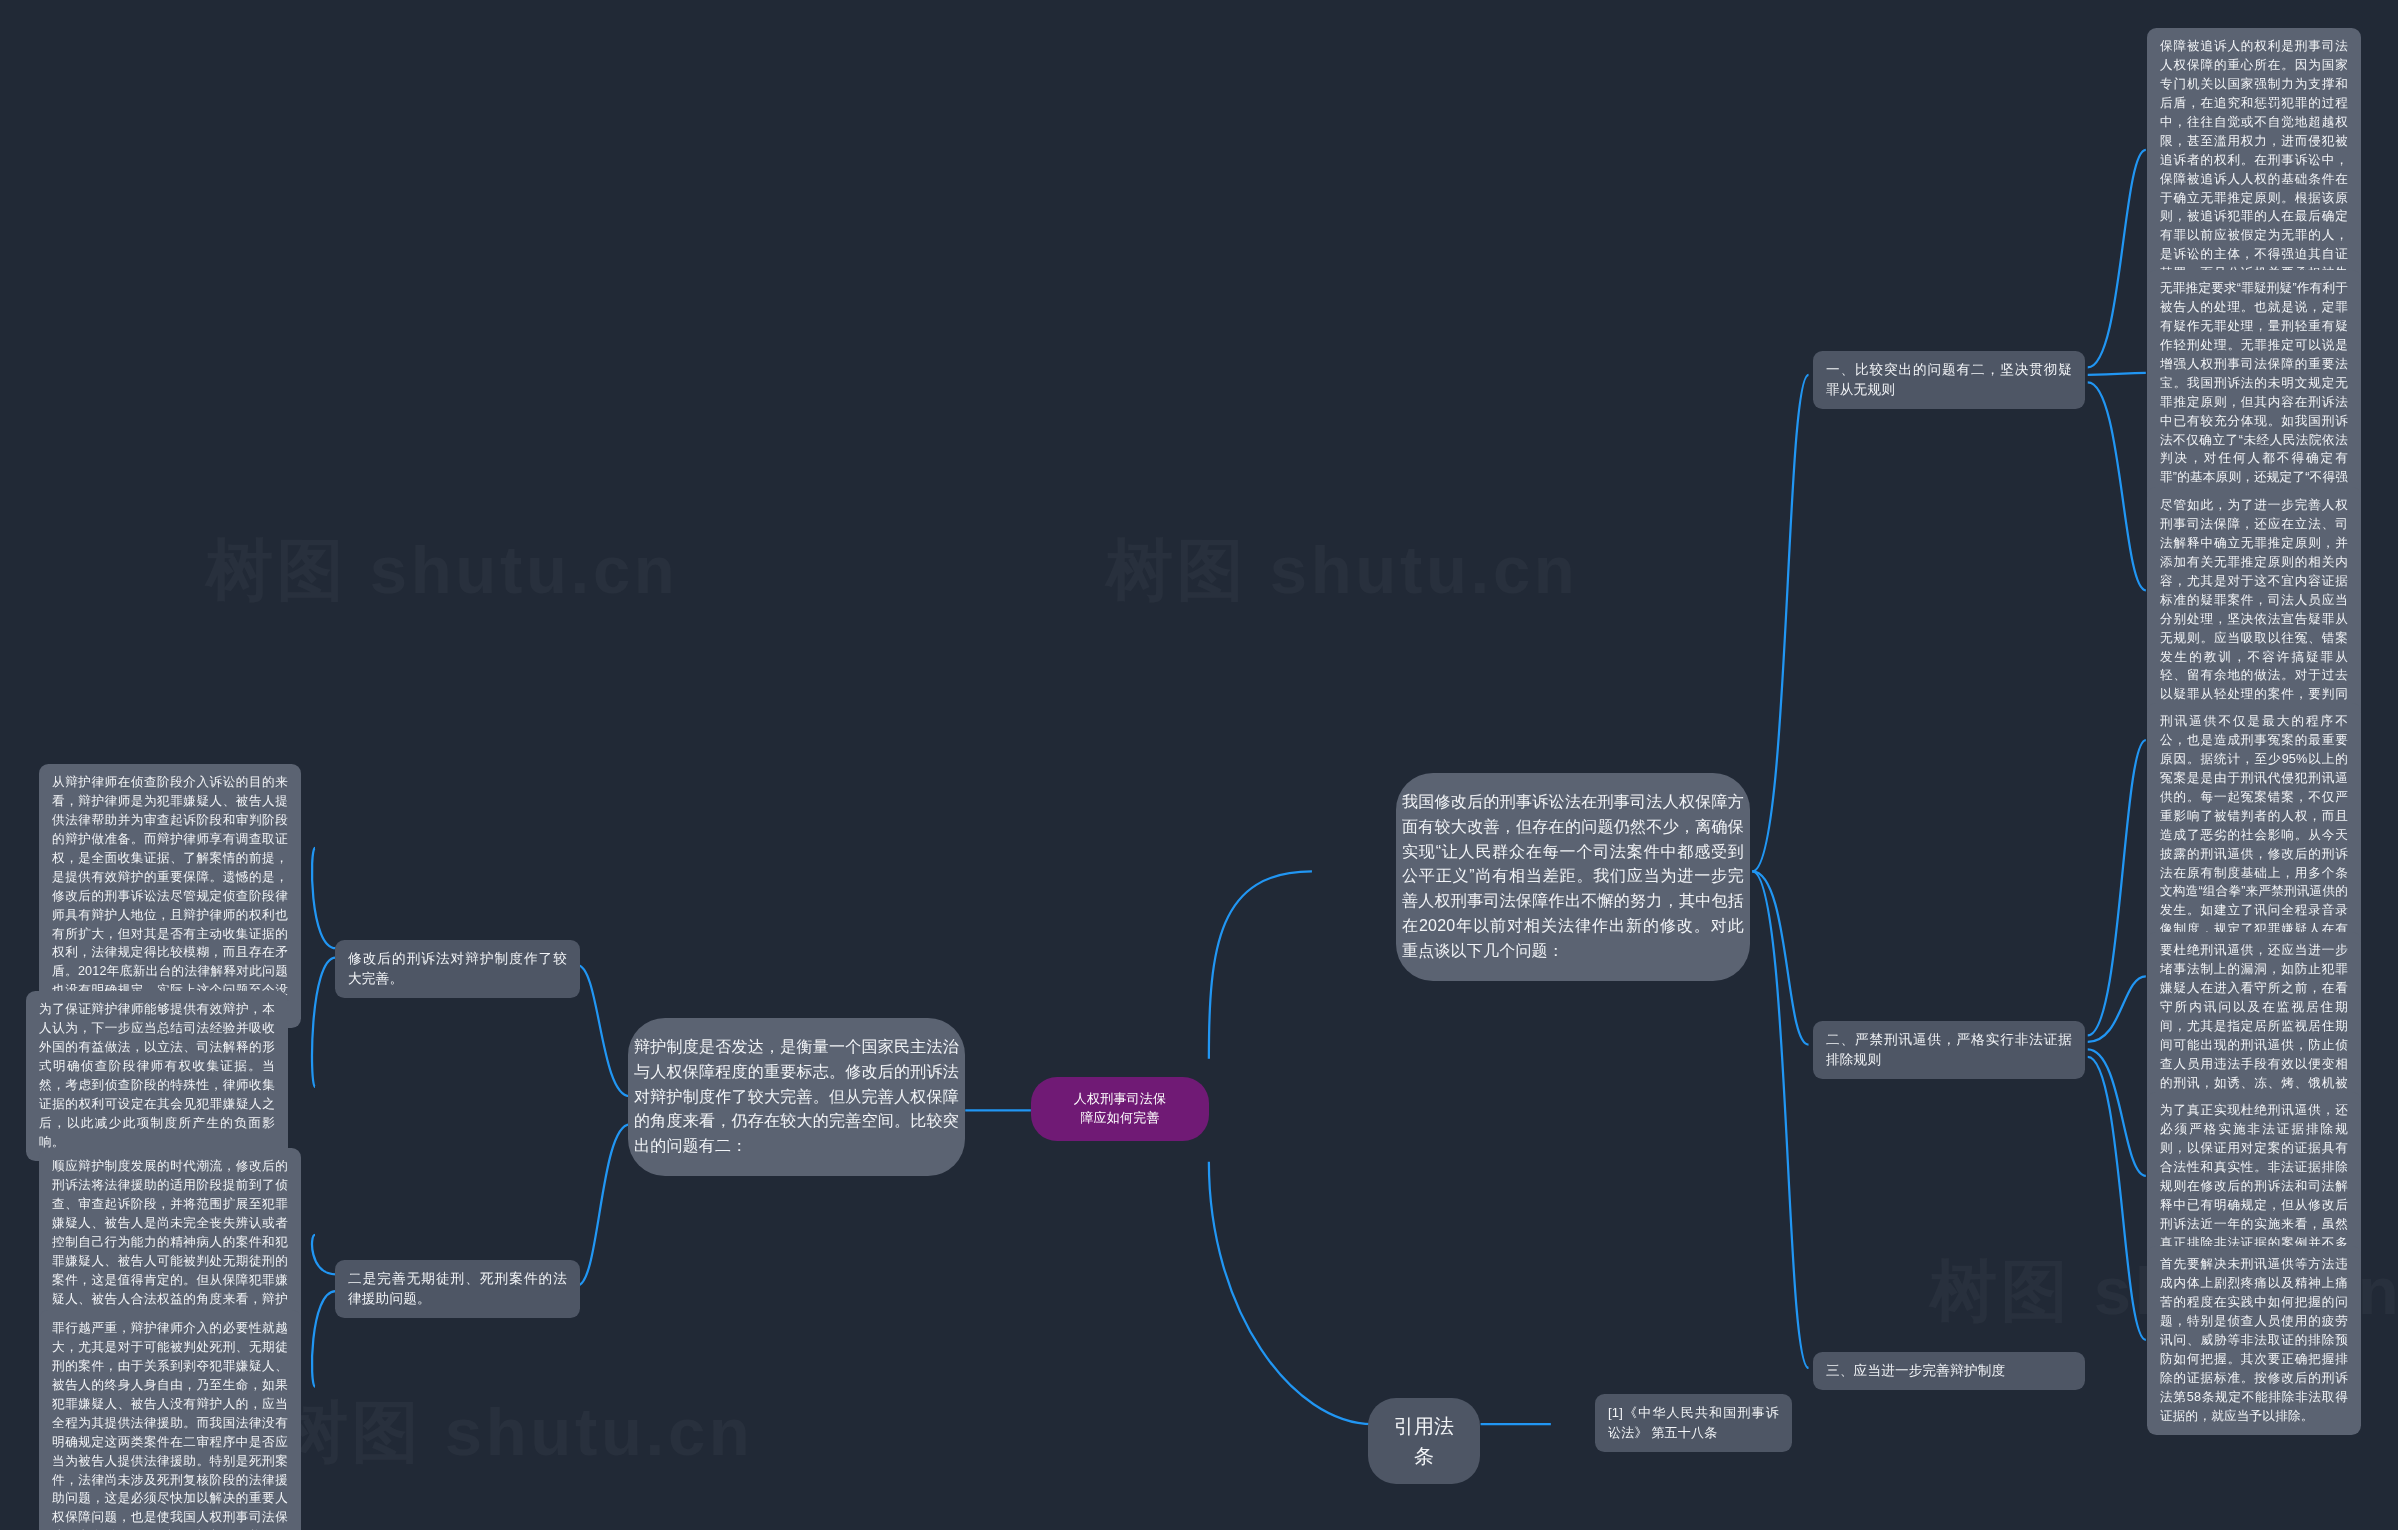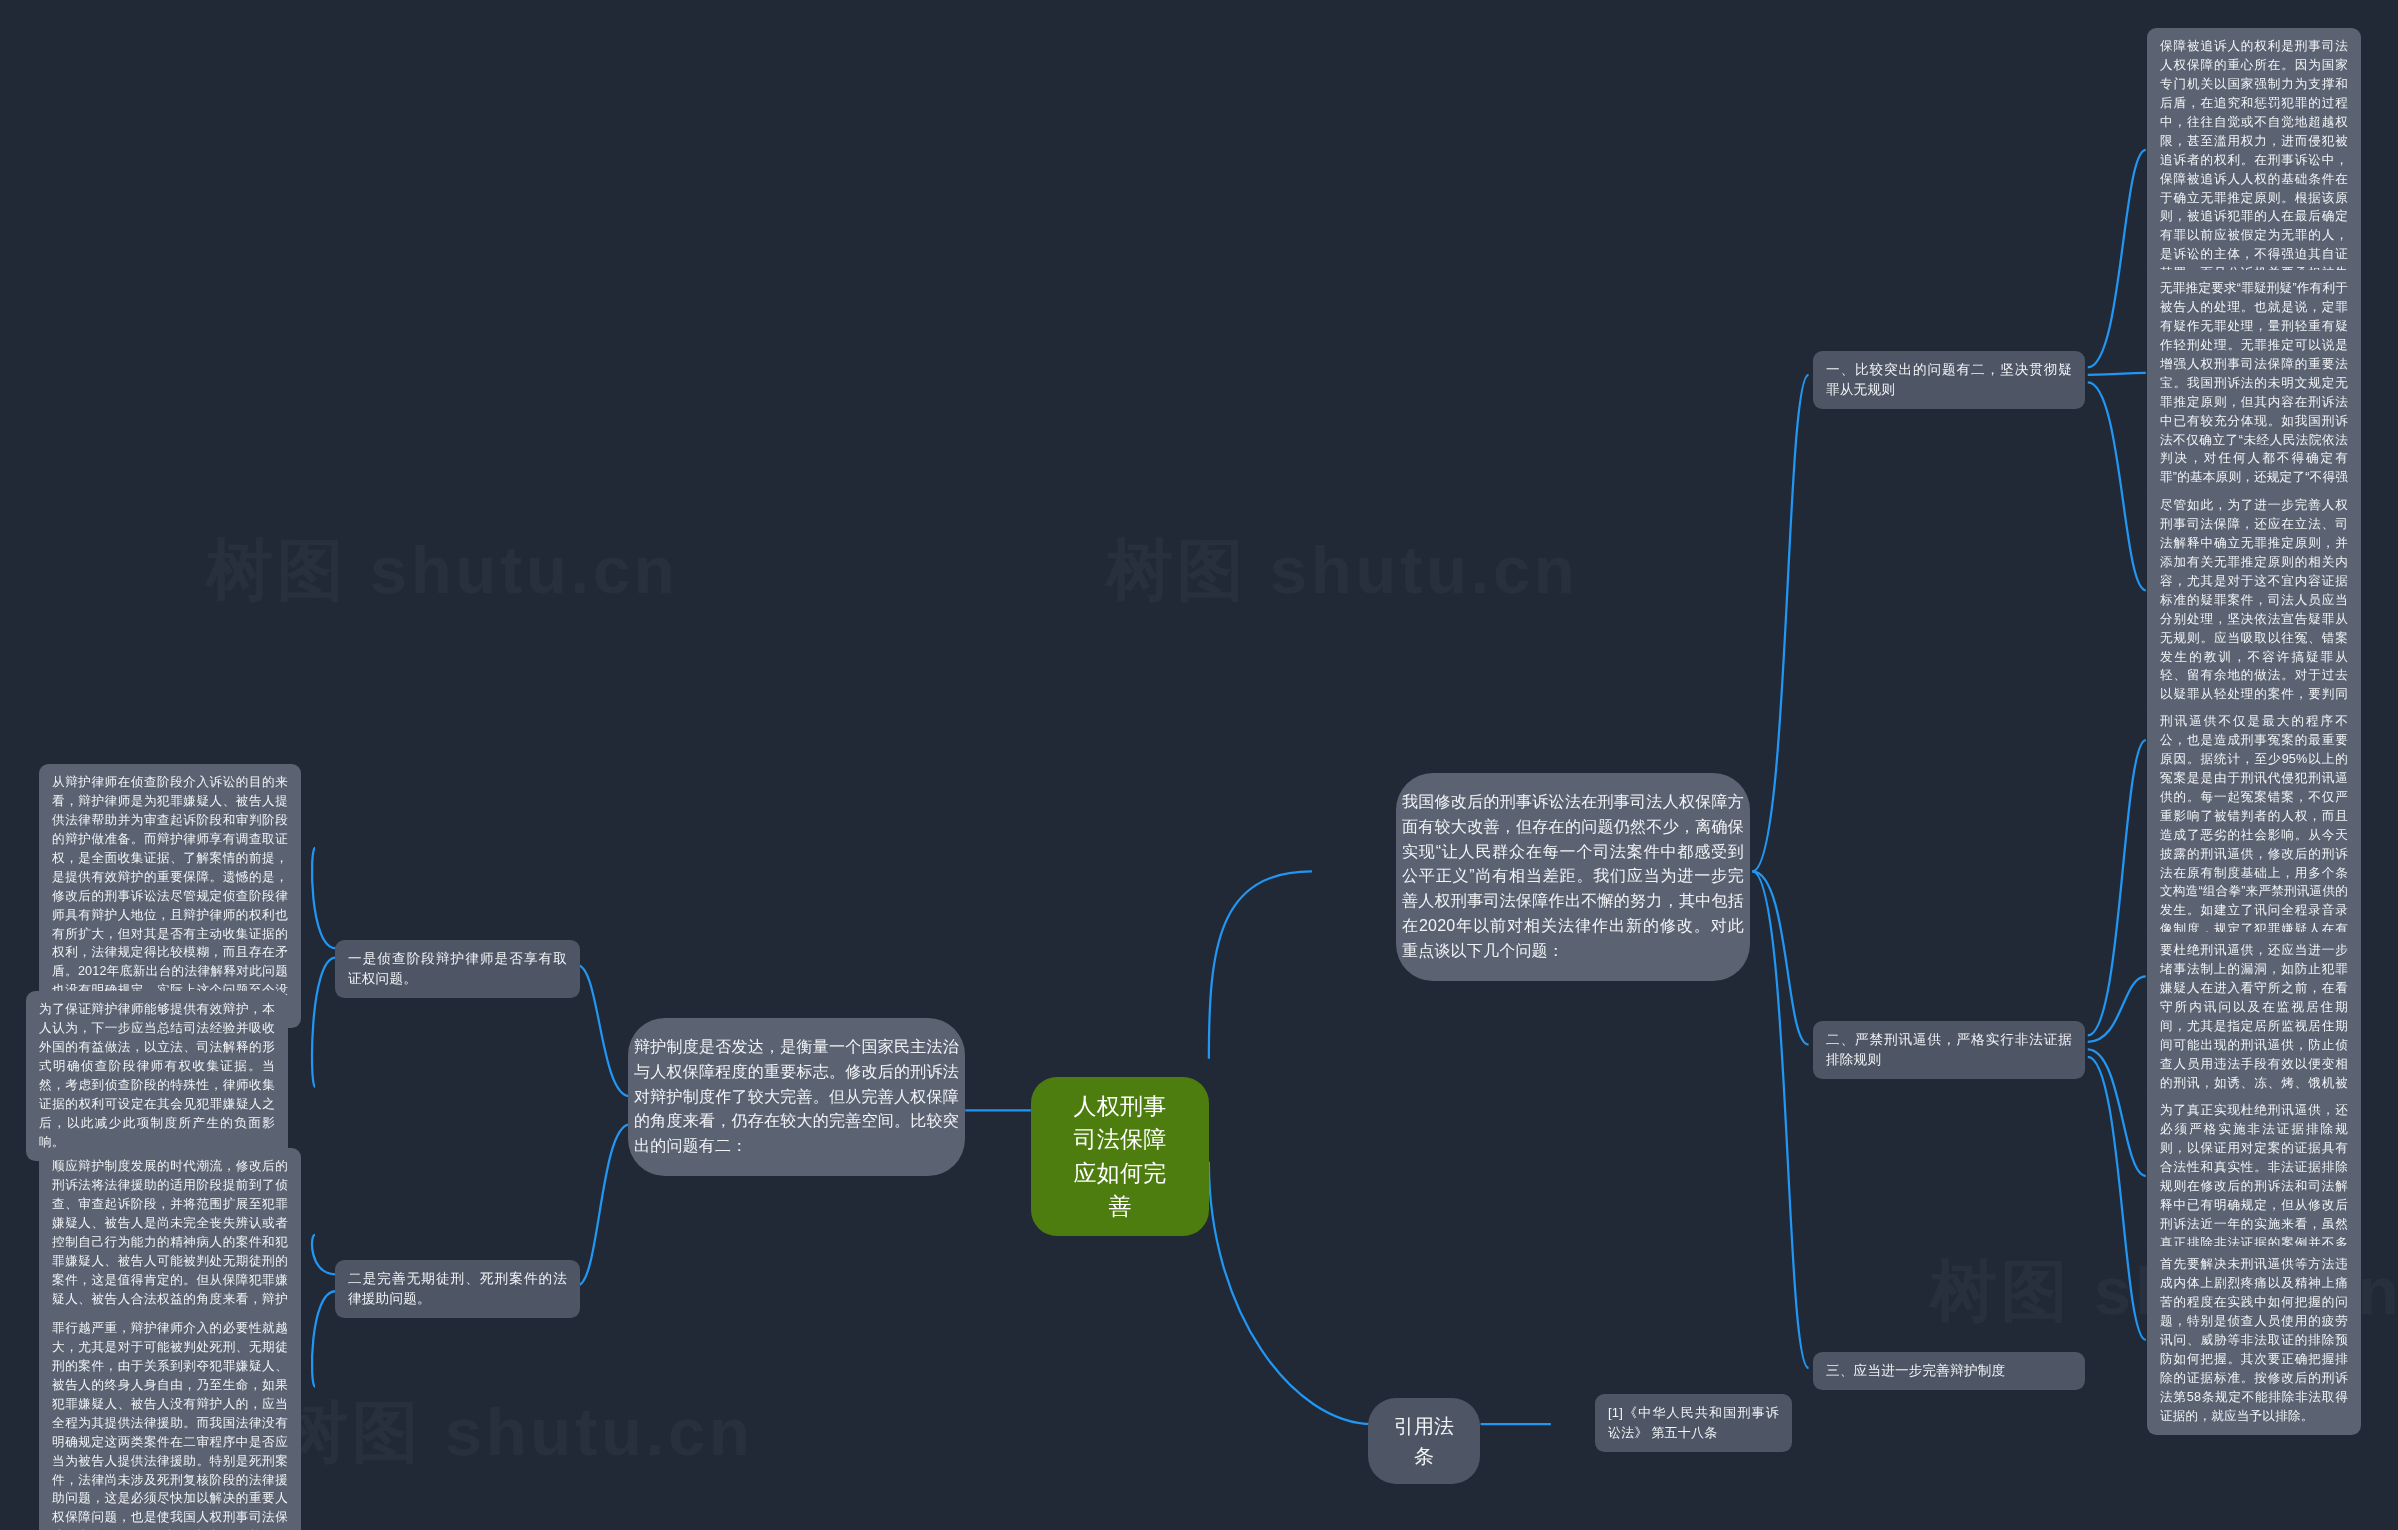--- a/index.html
+++ b/index.html
@@ -49,23 +49,23 @@
     line-height: 1.45;
   }
   .node.mid {
     background: #5b6372;
     font-size: 16px;
     border-radius: 37px;
     padding: 17px 6px;
     line-height: 1.55;
   }
   .node.root {
-    background: #4d7c0f;
+    background: #701a75;
     color: #ffffff;
-    font-size: 23px;
+    font-size: 13px;
     border-radius: 26px;
     padding: 13px 37px;
     text-align: center;
     line-height: 1.45;
     font-weight: normal;
   }
   .node.pill {
     background: #4e5665;
     border-radius: 28px;
     font-size: 20px;
@@ -125,21 +125,21 @@
 
       <path d="M1290,1240 C1290,1400 1380,1520 1465,1520"></path>
       <path d="M1580,1520 L1655,1520"></path>
     </g>
   </svg>
 
   <div class="node root" style="left:1031px;top:1077px;width:178px;">人权刑事司法保障应如何完善</div>
 
   <div class="node mid" style="left:628px;top:1018px;width:337px;">辩护制度是否发达，是衡量一个国家民主法治与人权保障程度的重要标志。修改后的刑诉法对辩护制度作了较大完善。但从完善人权保障的角度来看，仍存在较大的完善空间。比较突出的问题有二：</div>
 
-  <div class="node branch" style="left:335px;top:940px;width:245px;">一是侦查阶段辩护律师是否享有取证权问题。</div>
+  <div class="node branch" style="left:335px;top:940px;width:245px;">修改后的刑诉法对辩护制度作了较大完善。</div>
   <div class="node branch" style="left:335px;top:1260px;width:245px;">二是完善无期徒刑、死刑案件的法律援助问题。</div>
 
   <div class="node leaf" style="left:39px;top:764px;width:262px;">从辩护律师在侦查阶段介入诉讼的目的来看，辩护律师是为犯罪嫌疑人、被告人提供法律帮助并为审查起诉阶段和审判阶段的辩护做准备。而辩护律师享有调查取证权，是全面收集证据、了解案情的前提，是提供有效辩护的重要保障。遗憾的是，修改后的刑事诉讼法尽管规定侦查阶段律师具有辩护人地位，且辩护律师的权利也有所扩大，但对其是否有主动收集证据的权利，法律规定得比较模糊，而且存在矛盾。2012年底新出台的法律解释对此问题也没有明确规定，实际上这个问题至今没有得到解决。</div>
   <div class="node leaf" style="left:26px;top:991px;width:262px;">为了保证辩护律师能够提供有效辩护，本人认为，下一步应当总结司法经验并吸收外国的有益做法，以立法、司法解释的形式明确侦查阶段律师有权收集证据。当然，考虑到侦查阶段的特殊性，律师收集证据的权利可设定在其会见犯罪嫌疑人之后，以此减少此项制度所产生的负面影响。</div>
   <div class="node leaf" style="left:39px;top:1148px;width:262px;">顺应辩护制度发展的时代潮流，修改后的刑诉法将法律援助的适用阶段提前到了侦查、审查起诉阶段，并将范围扩展至犯罪嫌疑人、被告人是尚未完全丧失辨认或者控制自己行为能力的精神病人的案件和犯罪嫌疑人、被告人可能被判处无期徒刑的案件，这是值得肯定的。但从保障犯罪嫌疑人、被告人合法权益的角度来看，辩护律师的介入范围仍需扩展。</div>
   <div class="node leaf" style="left:39px;top:1310px;width:262px;">罪行越严重，辩护律师介入的必要性就越大，尤其是对于可能被判处死刑、无期徒刑的案件，由于关系到剥夺犯罪嫌疑人、被告人的终身人身自由，乃至生命，如果犯罪嫌疑人、被告人没有辩护人的，应当全程为其提供法律援助。而我国法律没有明确规定这两类案件在二审程序中是否应当为被告人提供法律援助。特别是死刑案件，法律尚未涉及死刑复核阶段的法律援助问题，这是必须尽快加以解决的重要人权保障问题，也是使我国人权刑事司法保障更加符合国际刑事司法准则的必然要求。</div>
 
   <div class="node mid" style="left:1396px;top:773px;width:354px;">我国修改后的刑事诉讼法在刑事司法人权保障方面有较大改善，但存在的问题仍然不少，离确保实现“让人民群众在每一个司法案件中都感受到公平正义”尚有相当差距。我们应当为进一步完善人权刑事司法保障作出不懈的努力，其中包括在2020年以前对相关法律作出新的修改。对此重点谈以下几个问题：</div>
 
   <div class="node branch" style="left:1813px;top:351px;width:272px;">一、比较突出的问题有二，坚决贯彻疑罪从无规则</div>

